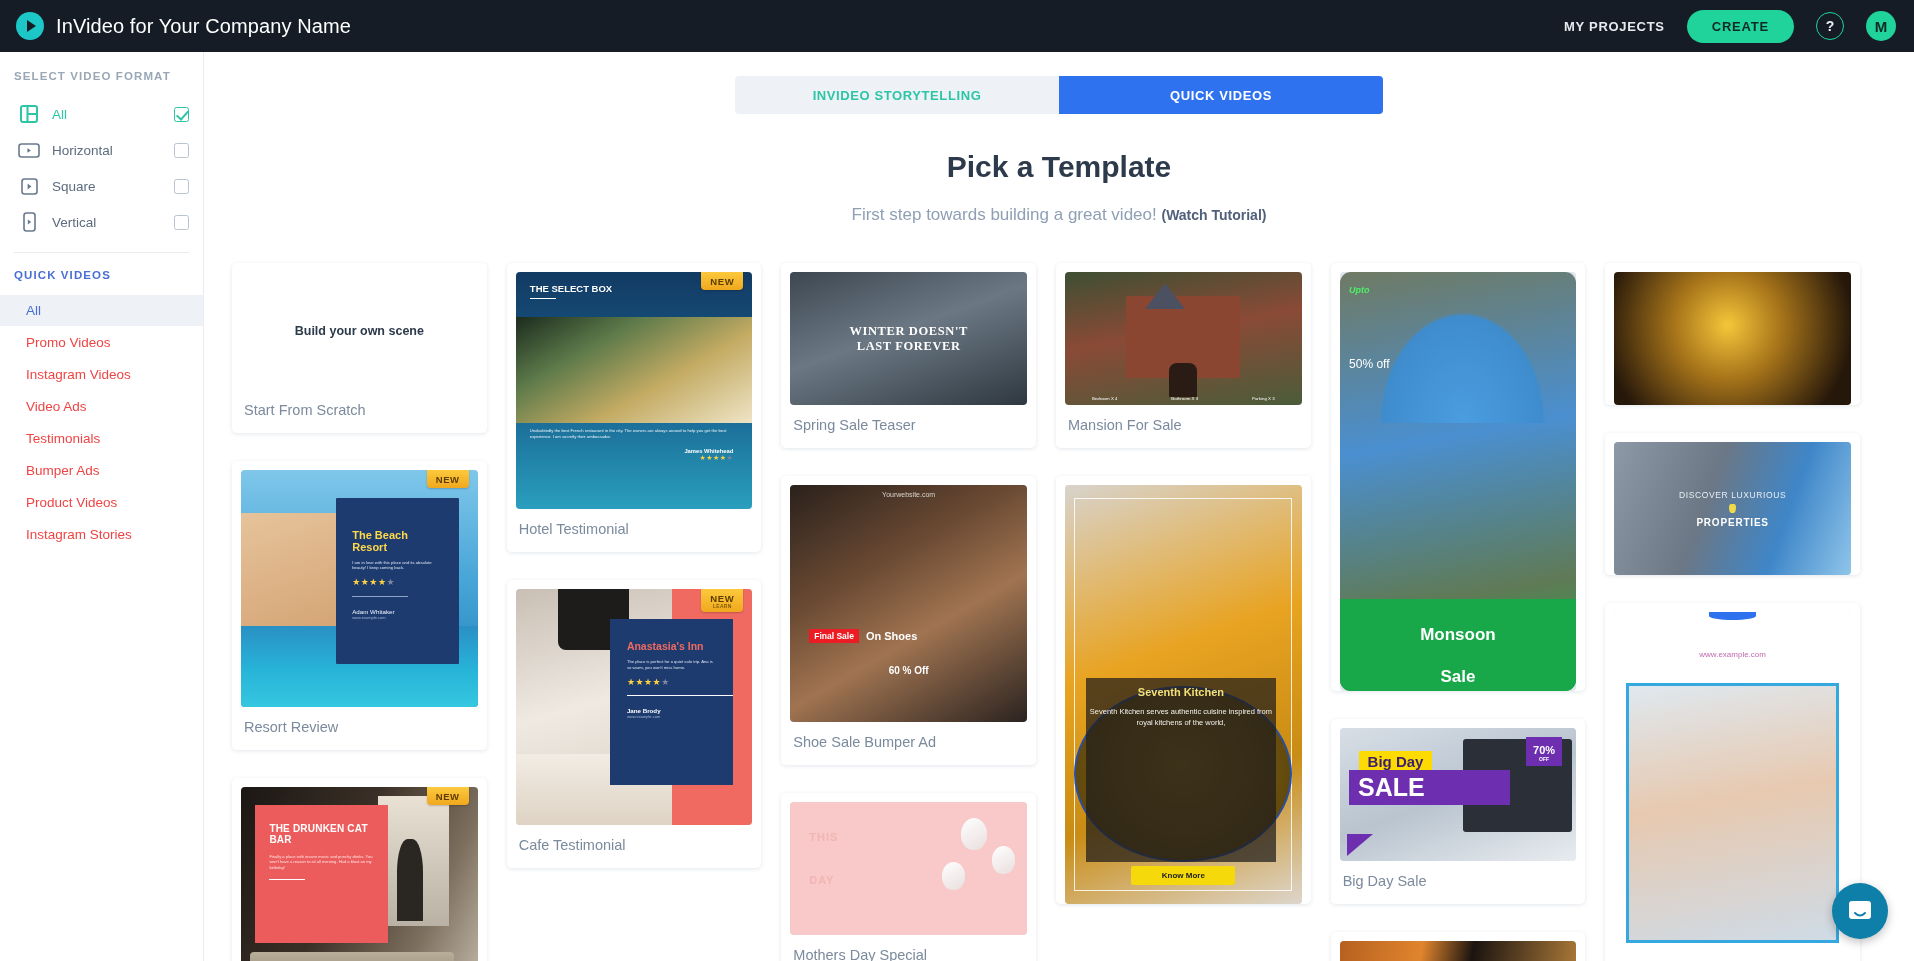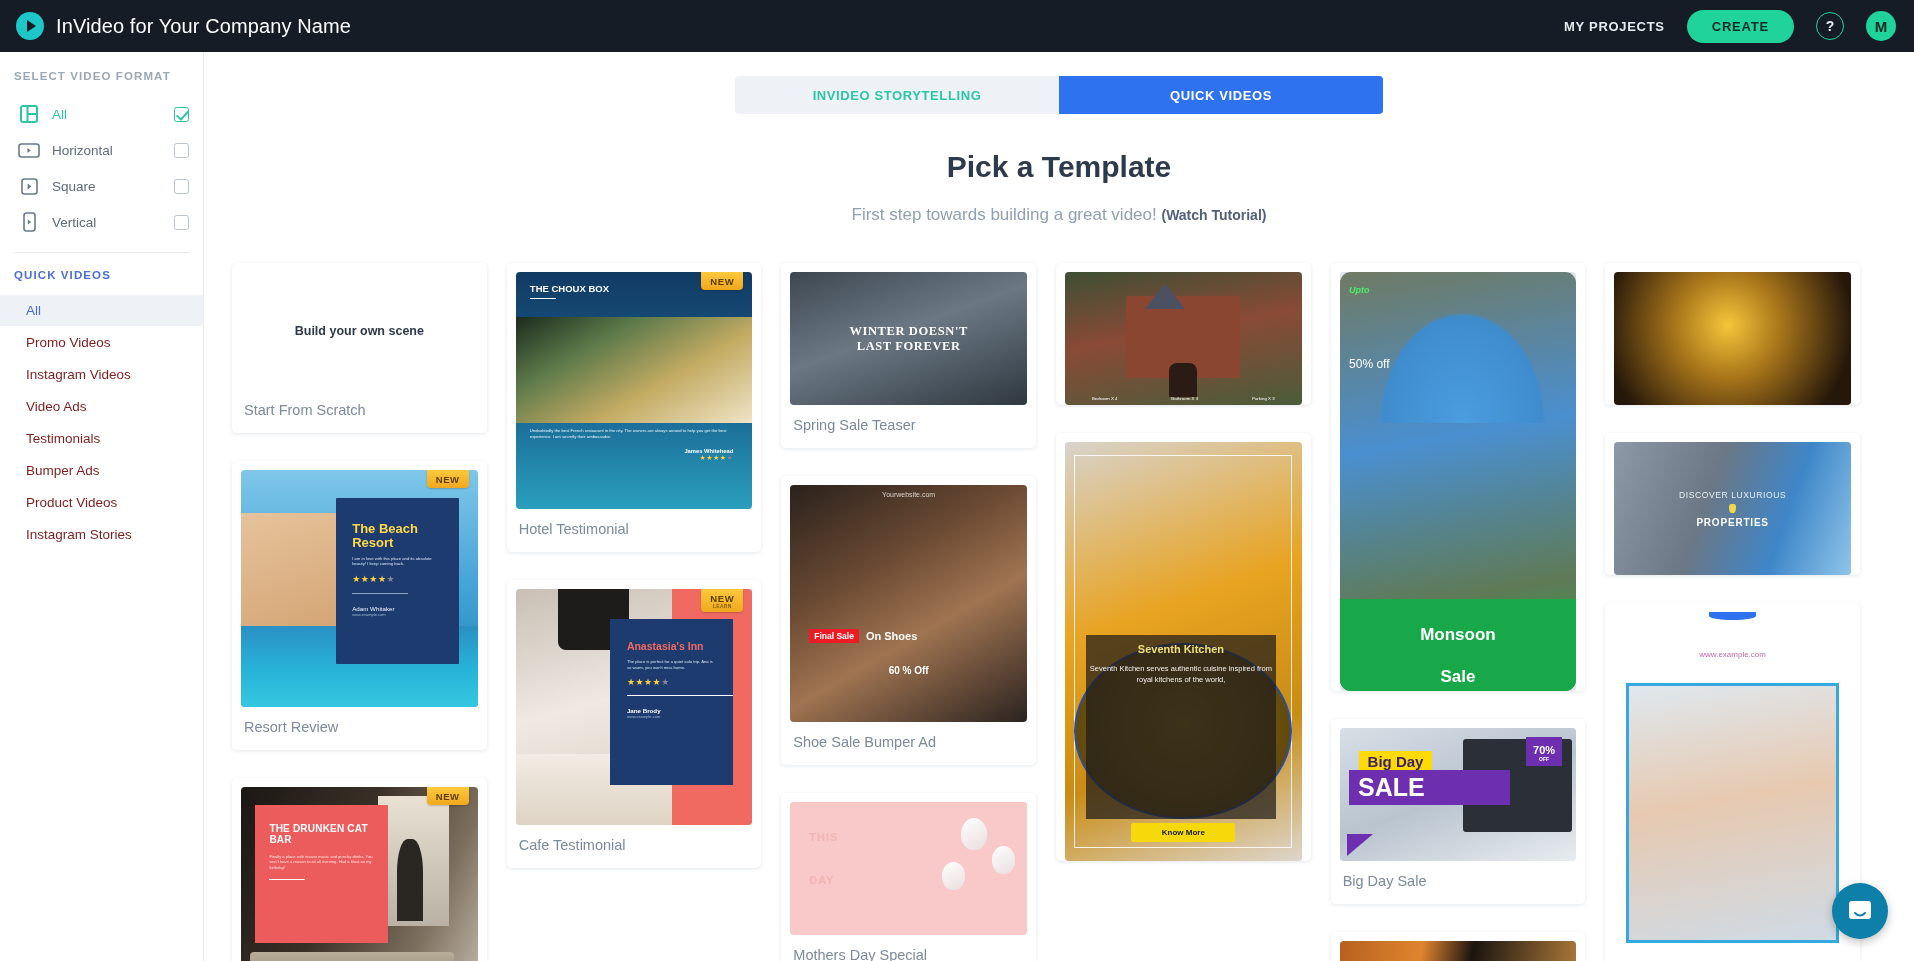--- a/index.html
+++ b/index.html
@@ -93,21 +93,21 @@
     content: ""; position: absolute;
     left: 4px; top: 0px; width: 5px; height: 10px;
     border: solid #2cc5a5; border-width: 0 2px 2px 0;
     transform: rotate(42deg);
   }
   .side-divider {
     height: 1px; background: #e8ecf1; margin: 12px 14px 16px 14px;
   }
   .qv-item {
     height: 31px; display: flex; align-items: center;
-    padding-left: 26px; font-size: 13.5px; color: #7f1d1d;
+    padding-left: 26px; font-size: 13.5px; color: #ef4444;
     cursor: pointer; margin-bottom: 1px;
   }
   .qv-item.active {
     background: #eef2f7; color: #4a6fd4;
   }
 
   
   .main {
     position: absolute; top: 52px; left: 204px;
     width: 1710px; height: 909px;
@@ -323,21 +323,21 @@
     </div>
 
     
     <div class="card">
       <div class="thumb s">
         <div class="thumb-inner sky">
           <div class="ov bldg" style="left:0;top:18%;width:58%;height:62%;"></div>
           <div class="ov pool" style="left:0;bottom:0;width:100%;height:34%;"></div>
           <div class="ov" style="left:62%;top:4%;width:14%;height:34%;background:radial-gradient(circle at 50% 80%,#2f7a34 0%,#2f7a34 45%,transparent 47%);"></div>
           <div class="ov resort-card" style="left:40%;top:12%;width:52%;height:70%;padding:10% 7%;">
-            <div class="rc-h" style="font-size:13px;">The Beach Resort</div>
+            <div class="rc-h" style="font-size:11px;margin-top:8px;">The Beach Resort</div>
             <div class="rc-p" style="font-size:4.2px;margin-top:6px;">I am in love with this place and its absolute beauty! I keep coming back.</div>
             <div class="stars" style="font-size:9px;margin-top:7px;">★★★★<span class="dim">★</span></div>
             <div class="hr-line" style="margin:9px 0 0 0;width:62%;"></div>
             <div style="font-size:6.2px;margin-top:11px;color:#f1f5ff;">Adam Whitaker</div>
             <div style="font-size:4px;color:#9fb7d8;">www.example.com</div>
           </div>
         </div>
         <div class="badge-new">NEW</div>
       </div>
       <div class="card-title">Resort Review</div>
@@ -361,21 +361,21 @@
       </div>
       
     </div>
 
     
     <div class="card">
       <div class="thumb s">
         <div class="thumb-inner navy-grad">
           <div class="ov hotel-img" style="left:0;top:19%;width:100%;height:45%;"></div>
           <div class="ov" style="left:6%;top:5%;">
-            <div style="color:#fff;font-weight:800;font-size:9.5px;line-height:1.1;">THE CHOUX BOX</div>
+            <div style="color:#fff;font-weight:800;font-size:9.5px;line-height:1.1;">THE SELECT BOX</div>
             <div style="background:#fff;height:1px;width:26px;margin-top:4px;"></div>
           </div>
           <div class="ov" style="left:6%;top:66%;width:86%;">
             <div style="color:#eaf4fb;font-size:4.2px;line-height:1.35;">Undoubtedly the best French restaurant in the city. The owners are always around to help you get the best experience. I am secretly their ambassador.</div>
             <div style="text-align:right;margin-top:8px;">
               <div style="color:#fff;font-size:5.8px;font-weight:700;">James Whitehead</div>
               <div class="stars" style="font-size:7px;">★★★★<span class="dim">★</span></div>
             </div>
           </div>
         </div>
@@ -457,20 +457,21 @@
           <div class="ov" style="left:26%;top:18%;width:48%;height:62%;background:#8a4631;"></div>
           <div class="ov" style="left:34%;top:8%;width:0;height:0;border-left:20px solid transparent;border-right:20px solid transparent;border-bottom:26px solid #4b5160;"></div>
           <div class="ov" style="left:44%;bottom:6%;width:12%;height:26%;background:#2a1b14;border-radius:8px 8px 0 0;"></div>
           <div class="ov" style="left:0;bottom:4px;width:100%;display:flex;justify-content:space-around;color:#fff;font-size:4.4px;">
             <span>Bedroom X 4</span>
             <span>Bathroom X 3</span>
             <span>Parking X 3</span>
           </div>
         </div>
       </div>
+      <div class="card-title">Mansion For Sale</div>
     </div>
 
     
     <div class="card">
       <div class="thumb v">
         <div class="thumb-inner soup">
           <div class="ov" style="left:4%;top:3%;right:4%;bottom:3%;border:1.5px solid rgba(255,255,255,.85);"></div>
           <div class="ov" style="left:4%;top:48%;width:92%;height:42%;background:radial-gradient(circle at 50% 45%,#8a6a18 0%,#6d520f 60%,#4d3a0a 100%);border:2px solid #2b4f9e;border-radius:50%;"></div>
           <div class="ov" style="left:9%;top:46%;width:80%;height:44%;background:rgba(30,28,26,.72);padding:8px 0;text-align:center;">
             <div style="color:#f2e07a;font-size:11px;font-weight:600;">Seventh Kitchen</div>

